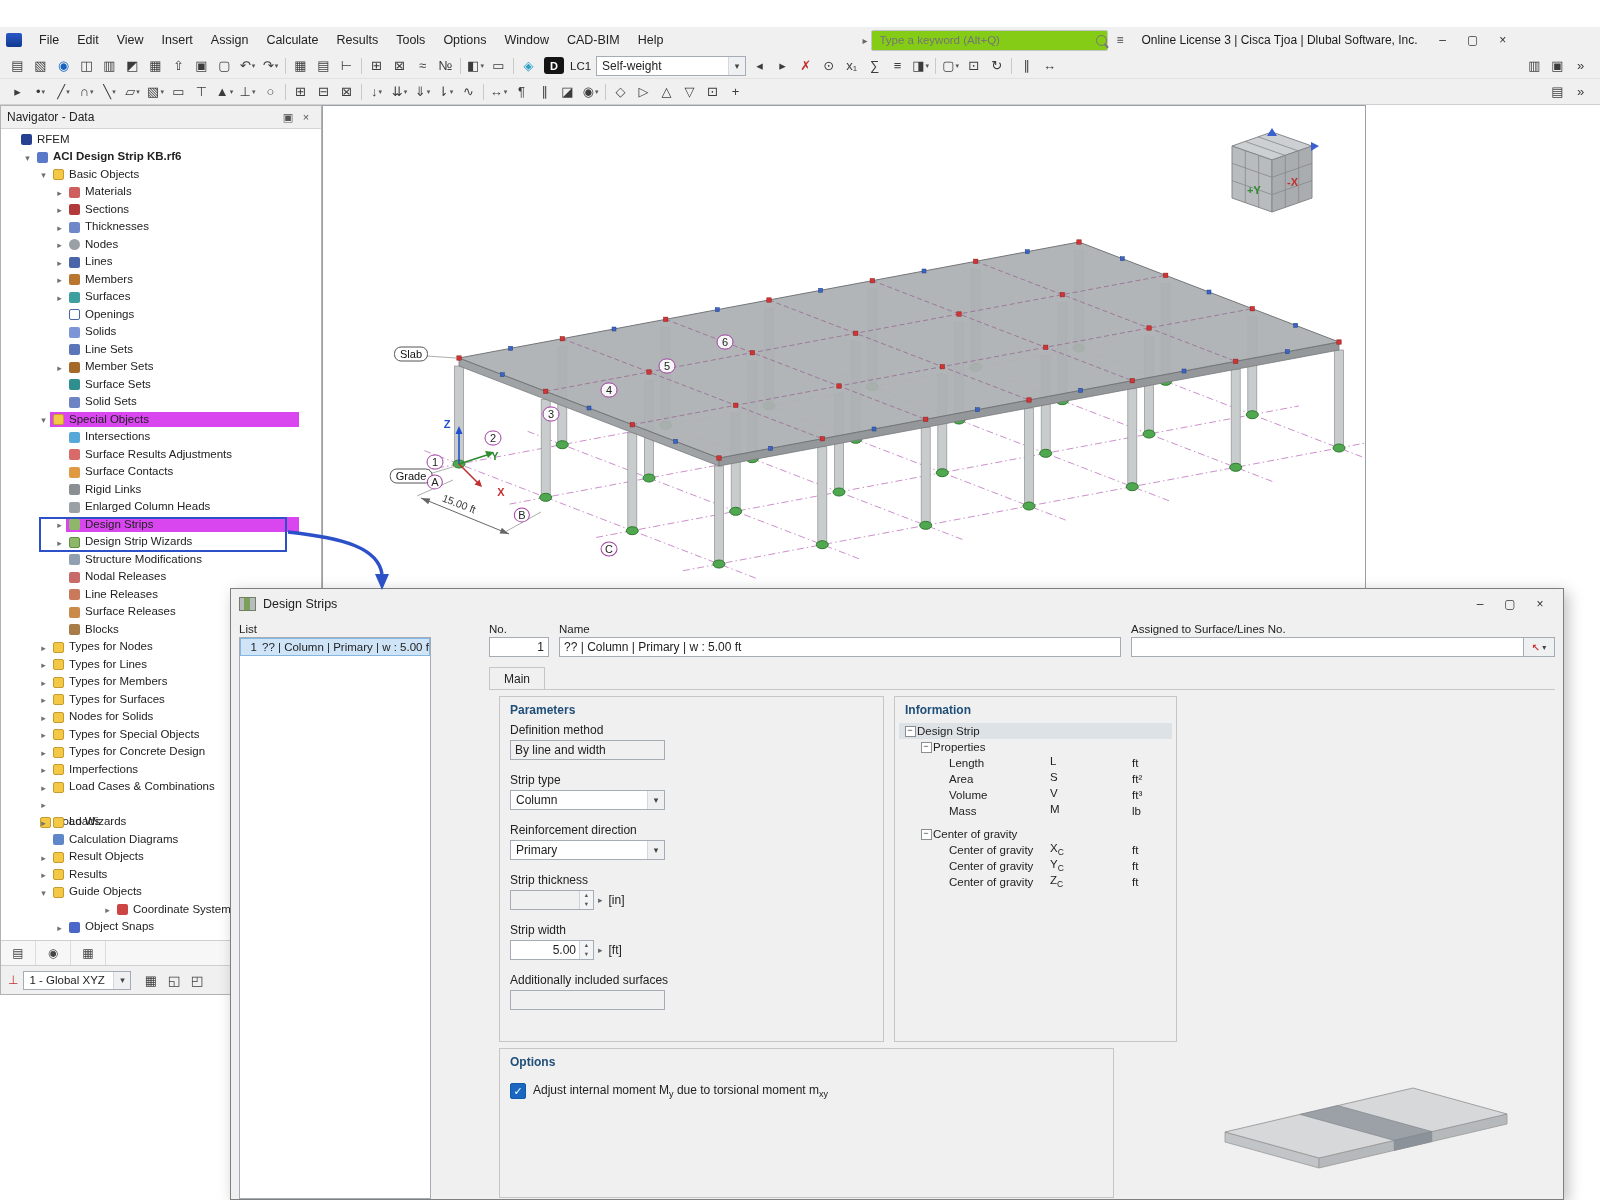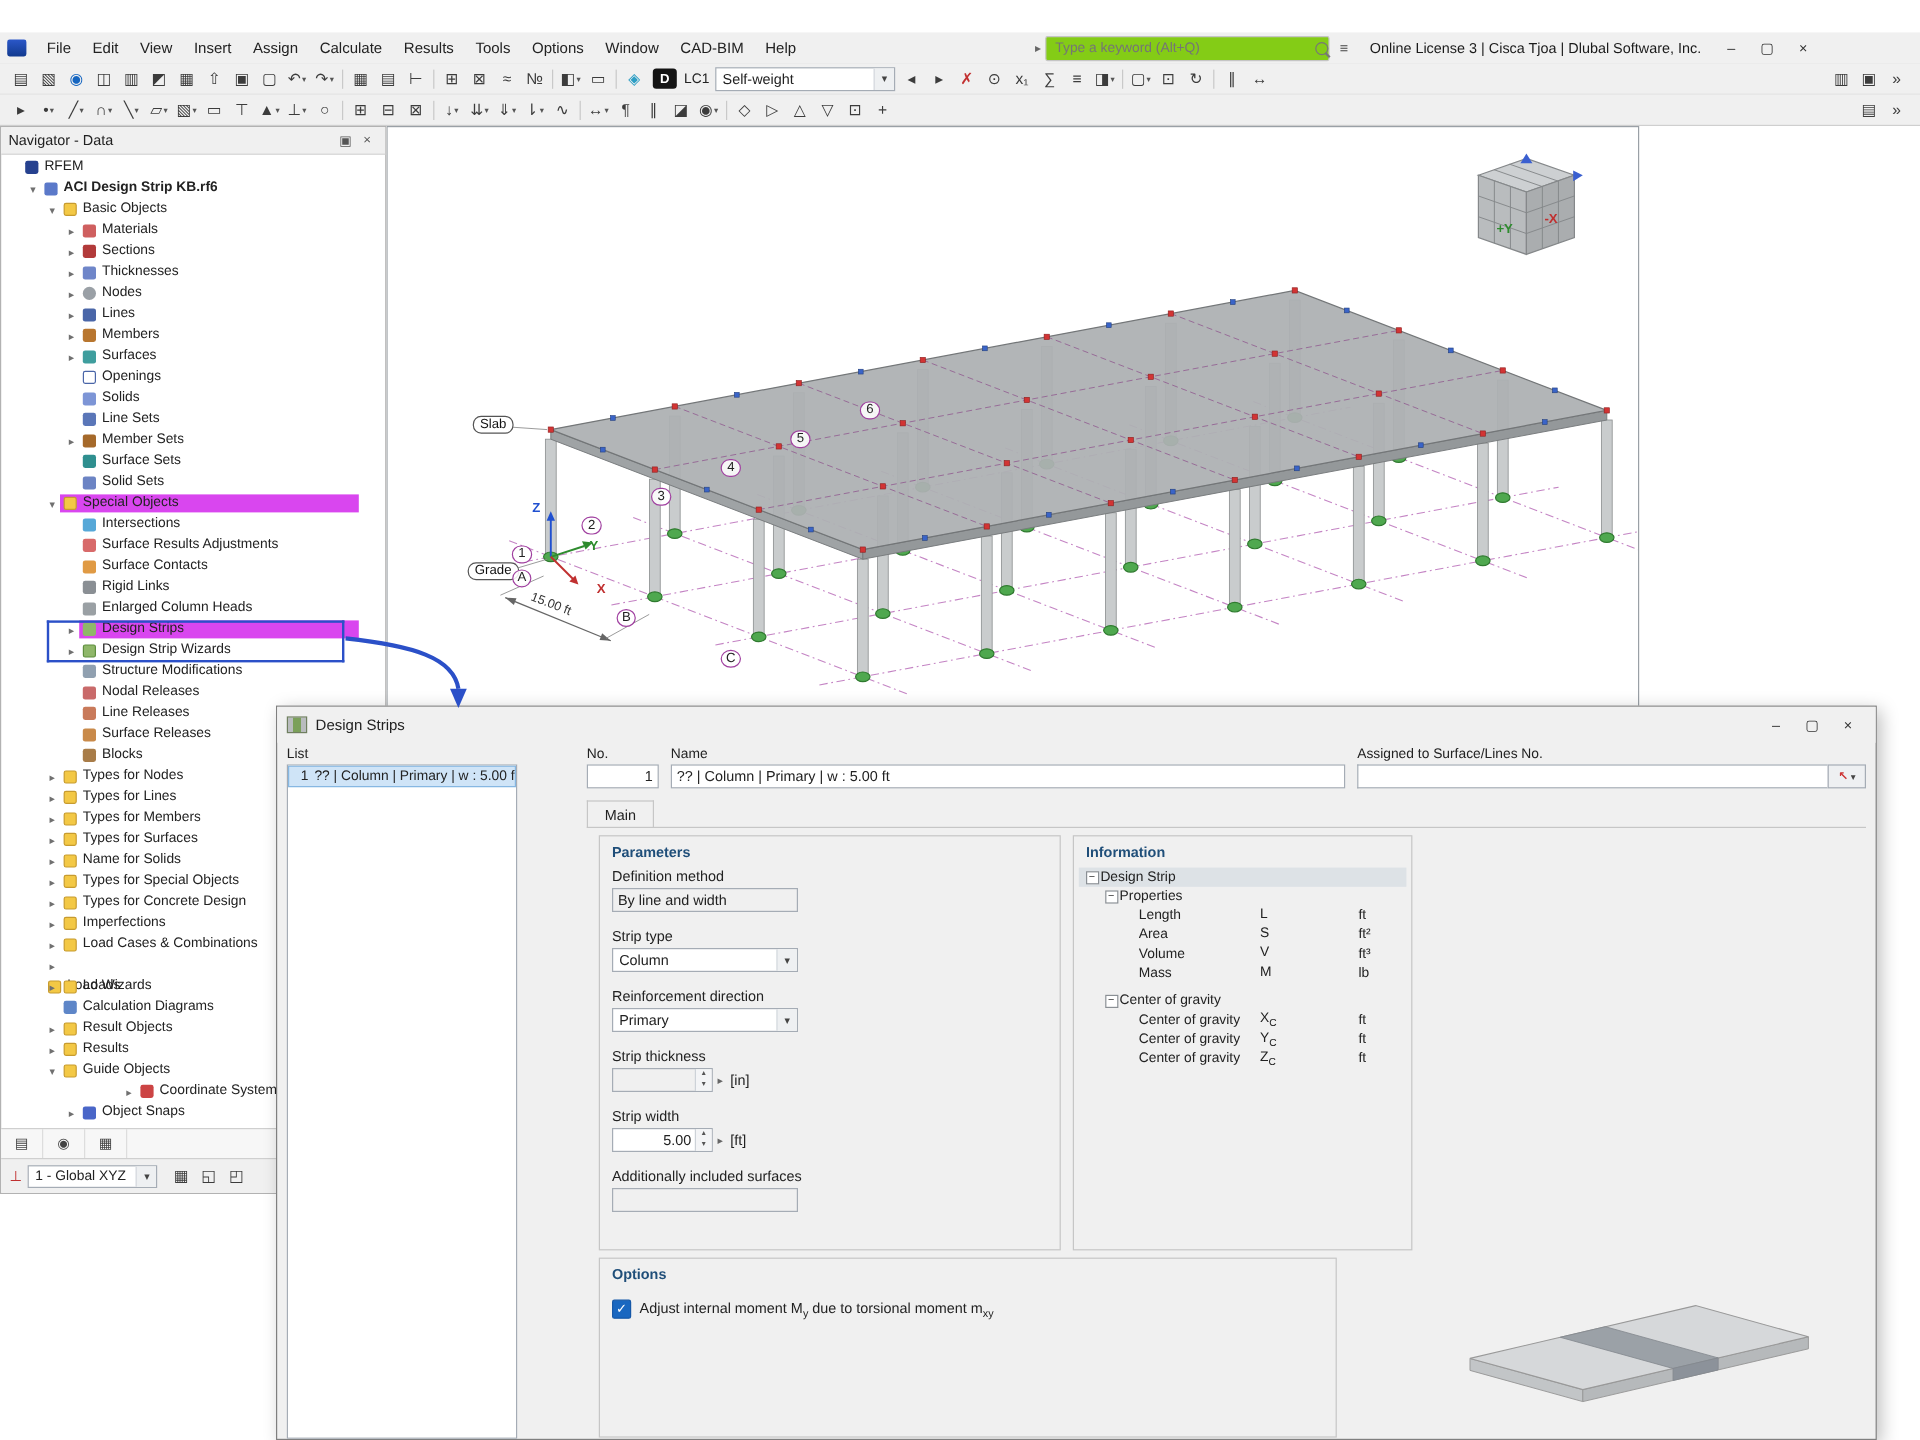--- a/index.html
+++ b/index.html
@@ -941,21 +941,21 @@
         <span class="tin">
           <span class="tico ic-folder"></span>
           <span class="tlabel">Types for Surfaces</span>
         </span>
       </div>
 
       <div class="trow" style="padding-left: 36px;">
         <span class="exp exp-r"></span>
         <span class="tin">
           <span class="tico ic-folder"></span>
-          <span class="tlabel">Name for Solids</span>
+          <span class="tlabel">Nodes for Solids</span>
         </span>
       </div>
 
       <div class="trow" style="padding-left: 36px;">
         <span class="exp exp-r"></span>
         <span class="tin">
           <span class="tico ic-folder"></span>
           <span class="tlabel">Types for Special Objects</span>
         </span>
       </div>

